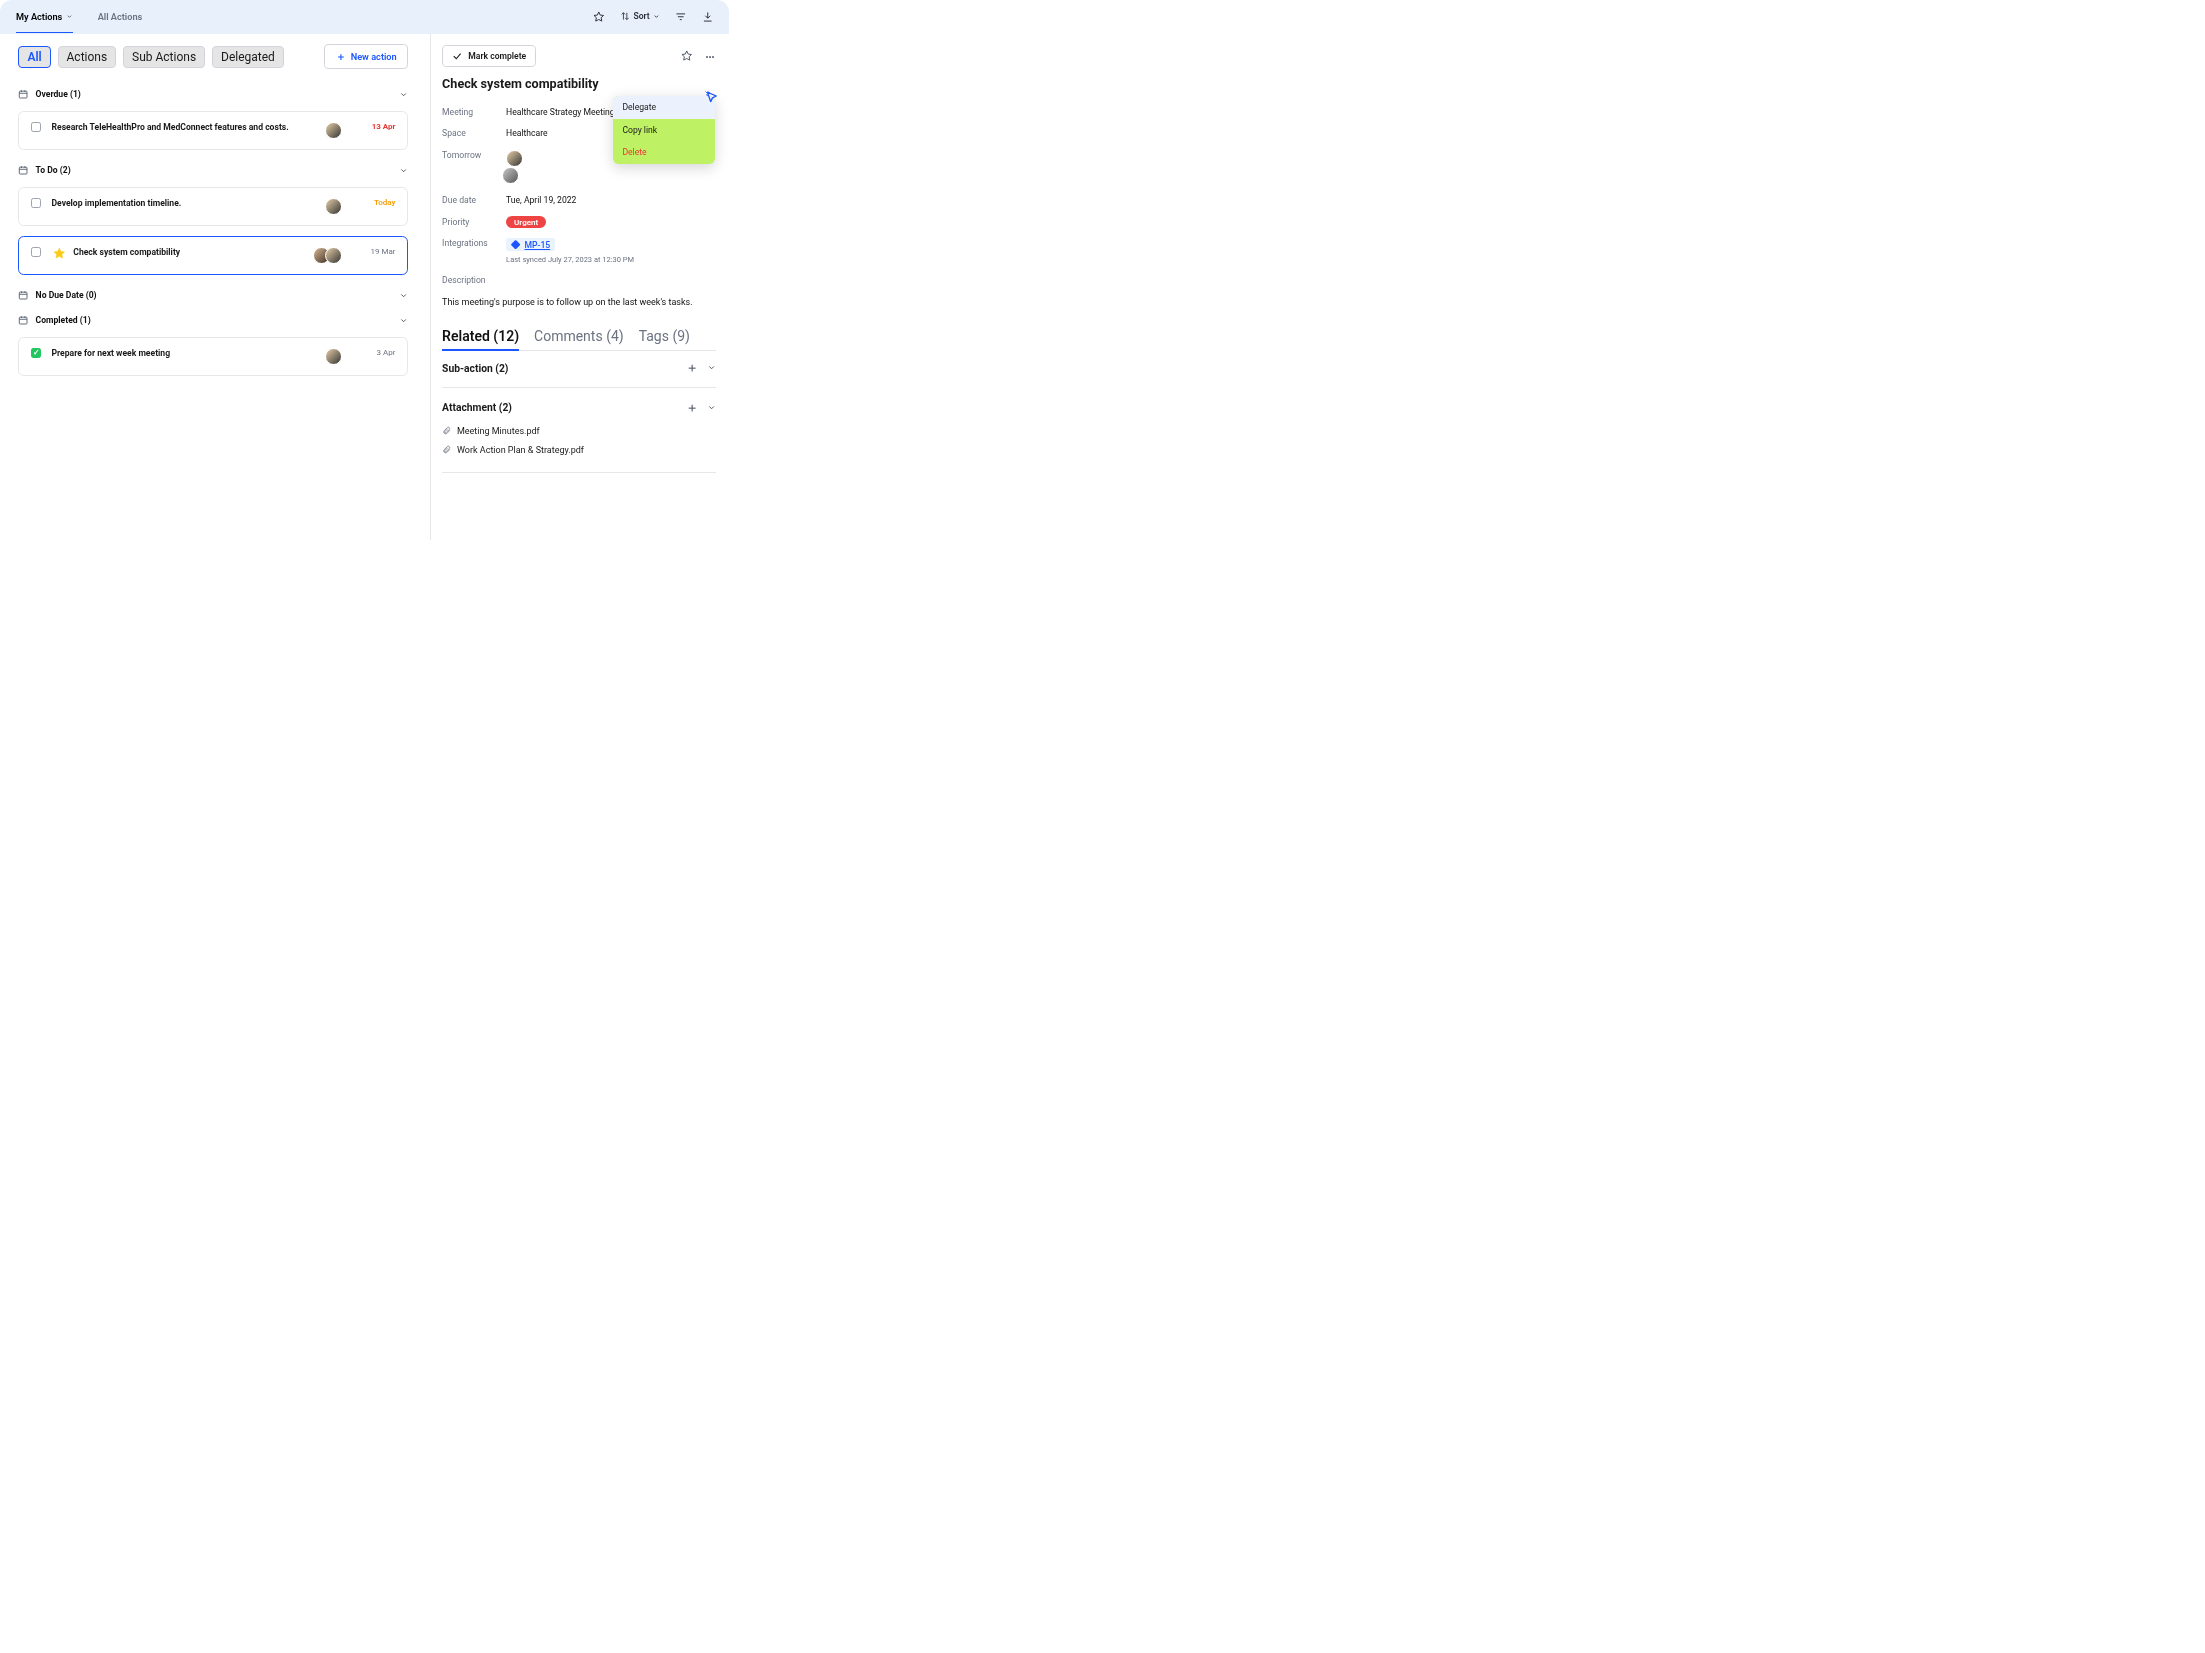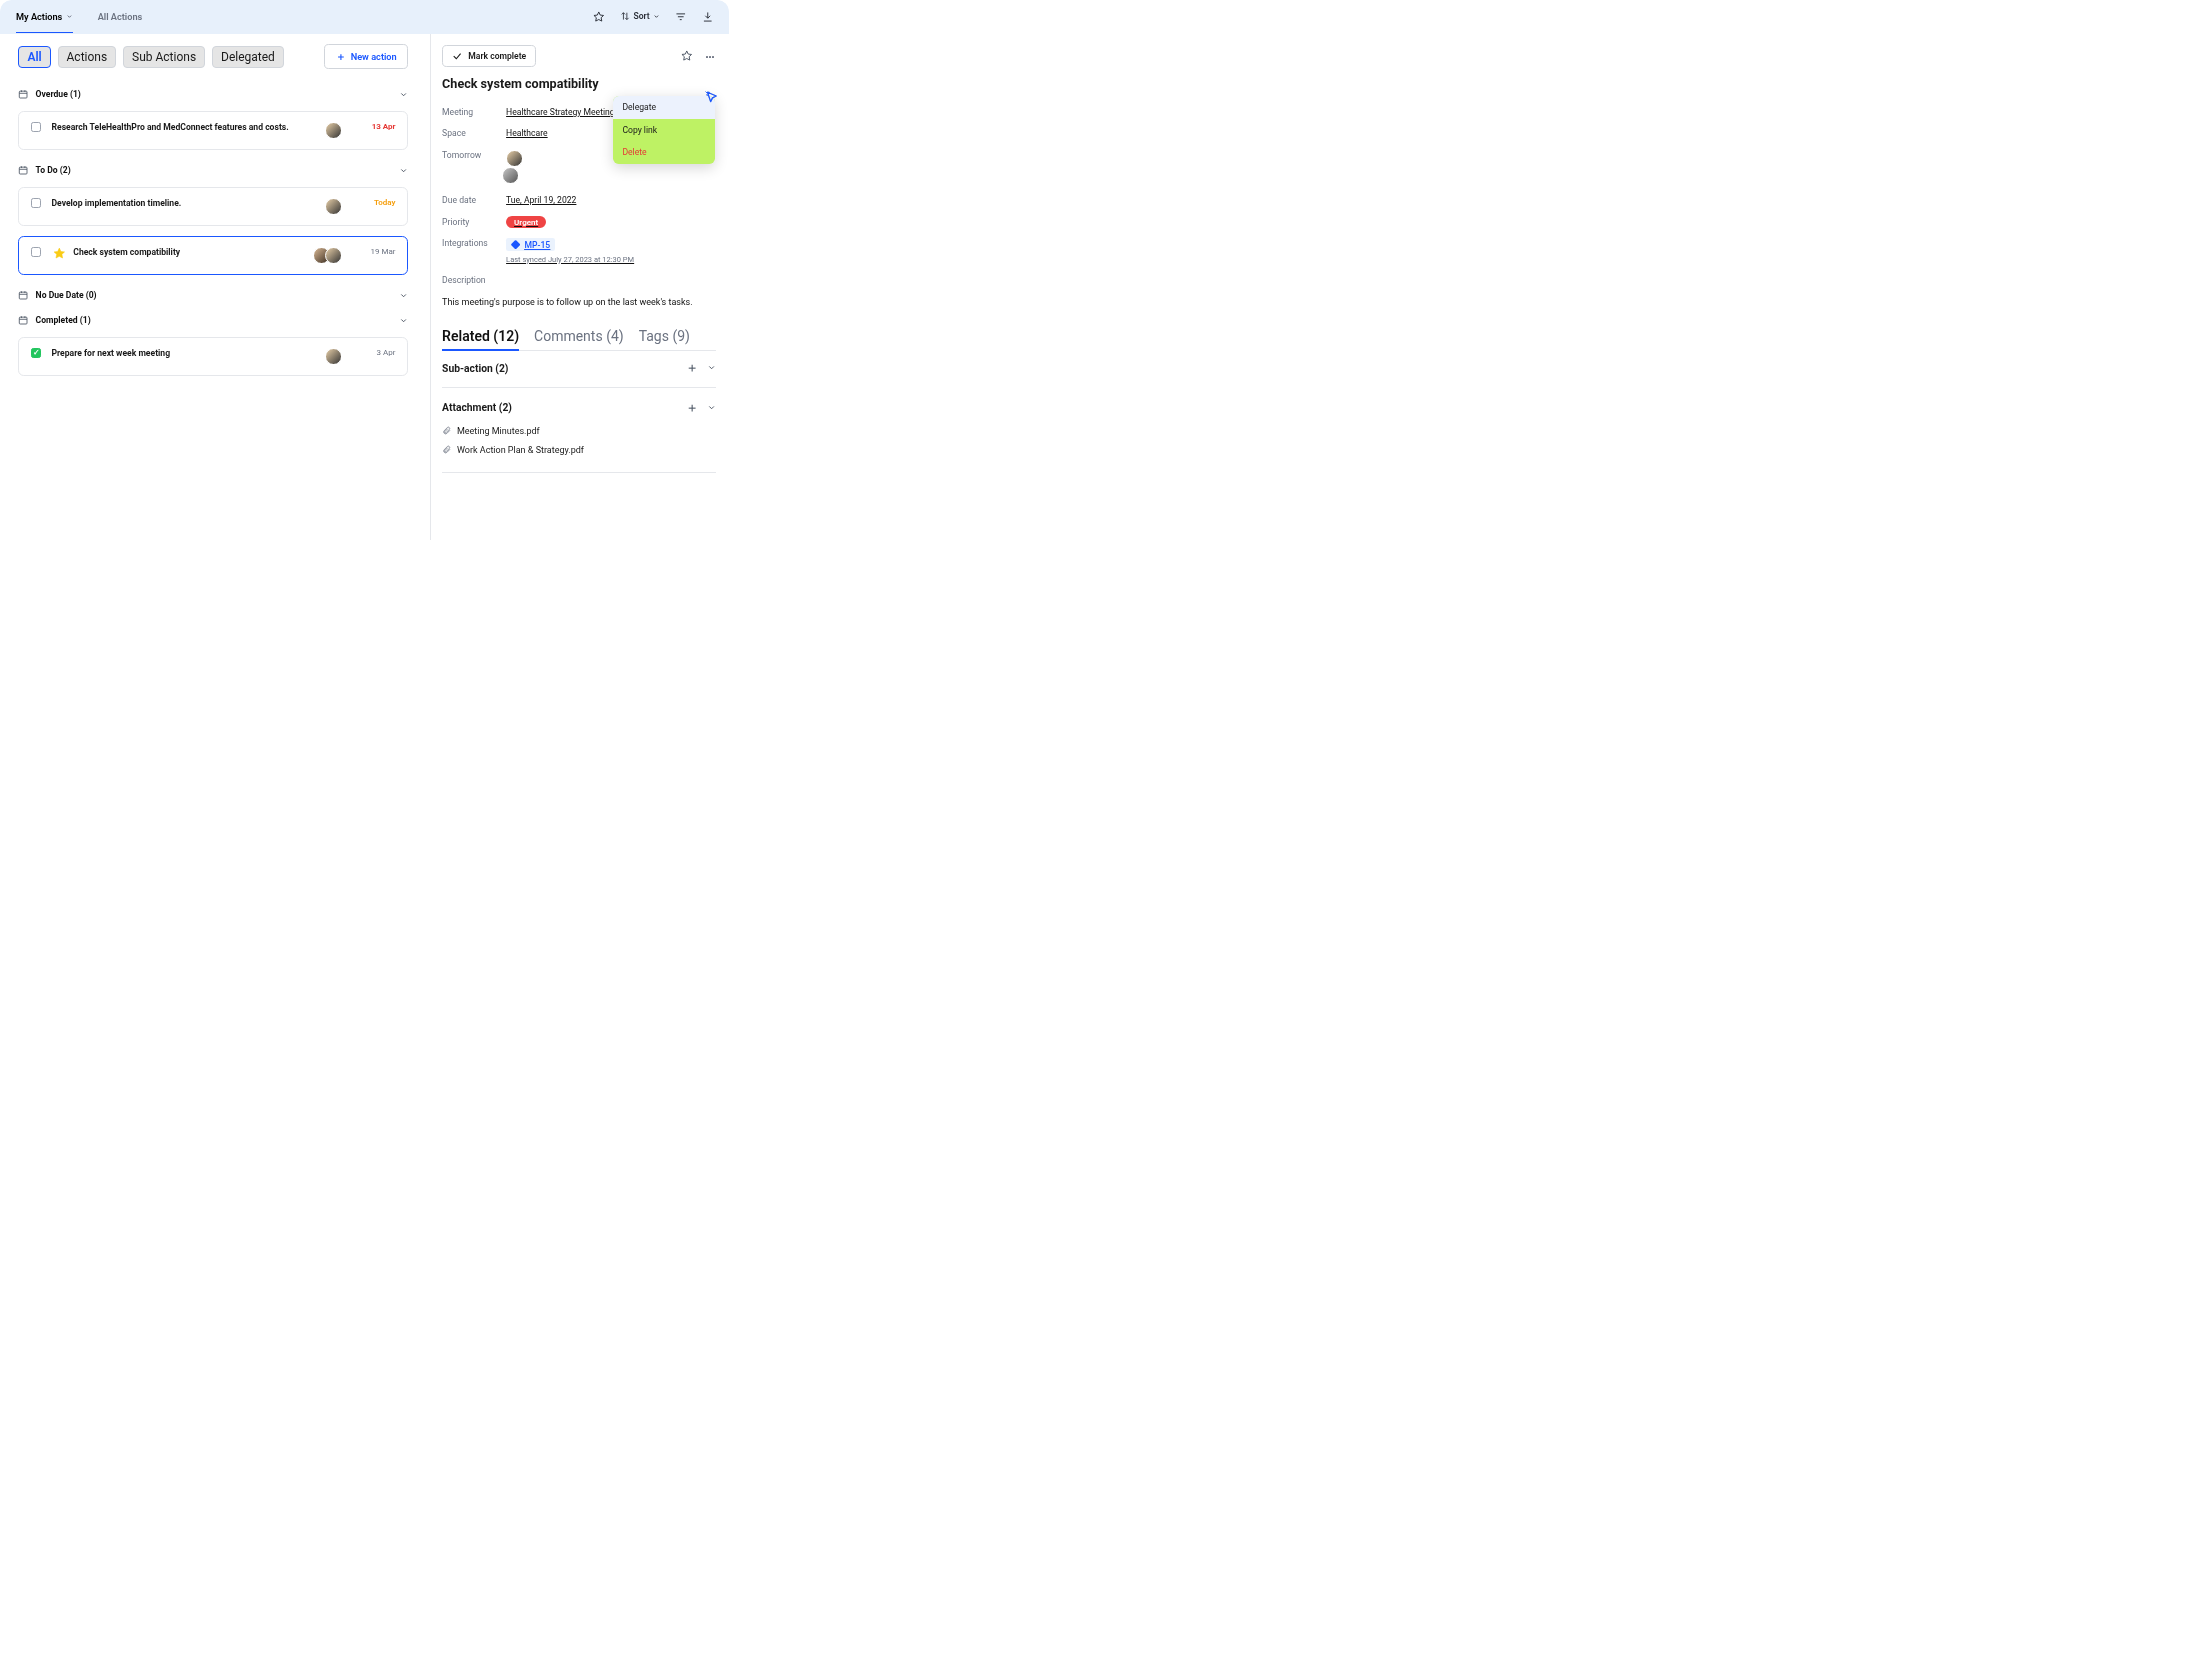--- a/index.html
+++ b/index.html
@@ -69,21 +69,21 @@
 
   
   .mark-row { display:flex; justify-content:space-between; align-items:center; margin-bottom:9.2px; margin-top:1.1px; }
   .mark-complete { display:flex; gap:5.7px; align-items:center; padding:4.6px 9.2px; border:0.6px solid #d1d5db; border-radius:4.6px; font-weight:600; cursor:pointer; font-size:8.6px; background:#fff;}
   .mark-right { display:flex; gap:10.3px; align-items:center; color:#374151; }
   .more-dots { cursor:pointer; padding:1.1px 2.3px; }
   .more-dots .dot { width:1.7px; height:1.7px; background:#6b7280; border-radius:50%; display:inline-block; margin:0 0.6px; vertical-align:middle; }
   .detail-title { font-size:12.6px; font-weight:700; margin-bottom:10.3px; }
   .info-row { display:flex; padding:5.7px 0; font-size:8.6px; }
   .info-label { width:64px; color:#6b7280; }
-  .info-value { flex:1; color:#111;text-decoration:underline; }
+  .info-value { flex:1; color:#111; }
   .urgent { background:#ef4444; color:#fff; border-radius:8px; padding:1.7px 8px; font-size:8px; font-weight:600; }
   .integ { display:flex; gap:4.6px; align-items:center; background:#eaf2fd; padding:1.7px 4.6px; border-radius:2.3px; width:fit-content; }
   .integ a { color:#1a57ff; text-decoration:underline; font-weight:500; }
   .sync-text { color:#6b7280; font-size:7.5px; margin-top:3.4px; }
   .desc-text { font-size:9px; color:#111; margin:5.7px 0 13.8px 0; line-height:1.45; }
   
   .detail-tabs { display:flex; gap:15px; border-bottom:1.1px solid #e5e7eb; margin-bottom:11.5px; }
   .dtab { padding:4.6px 0 5.7px 0; font-size:14px; color:#6b7280; cursor:pointer; position:relative; }
   .dtab.active { color:#111; font-weight:600; }
   .dtab.active::after { content:''; position:absolute; left:0; right:0; bottom:-1.1px; height:1.7px; background:#1a57ff; }

